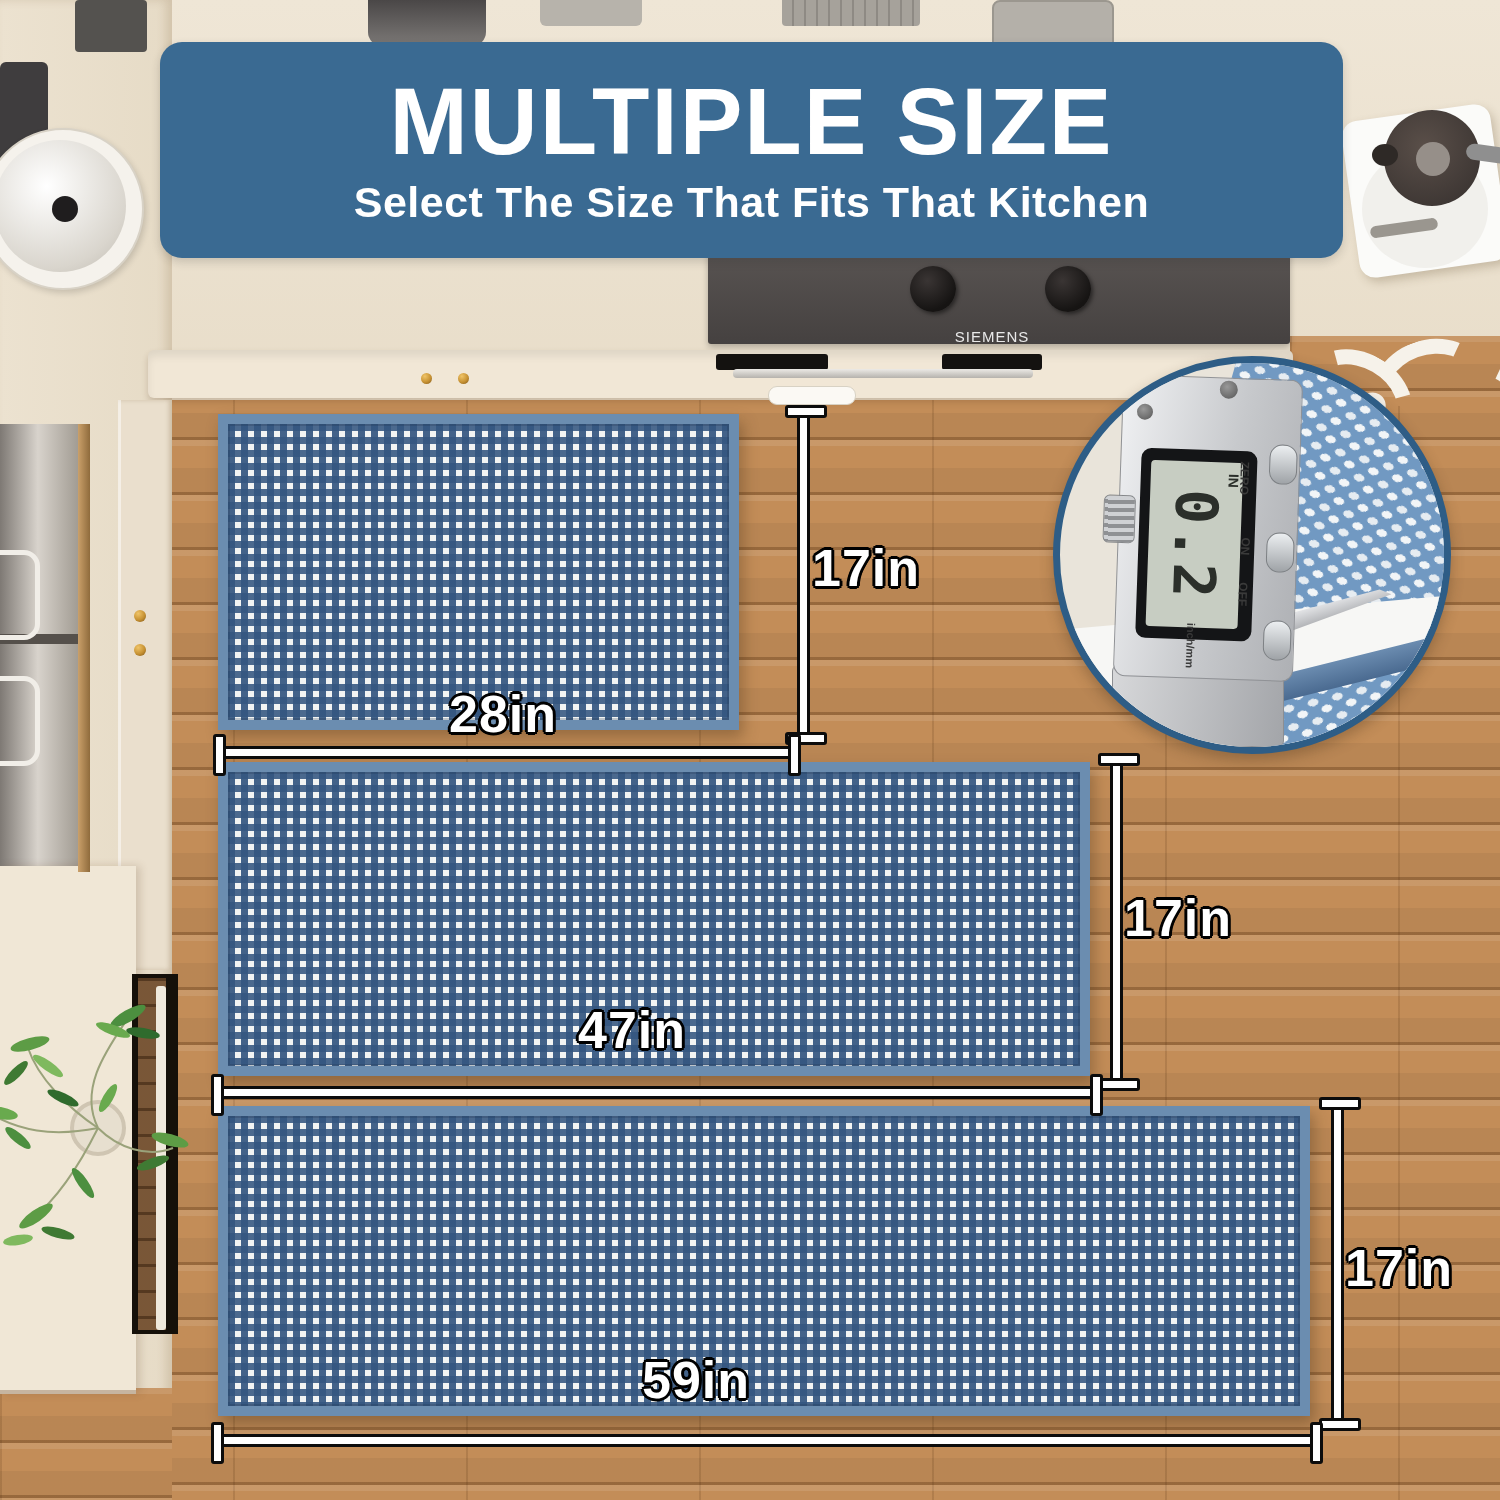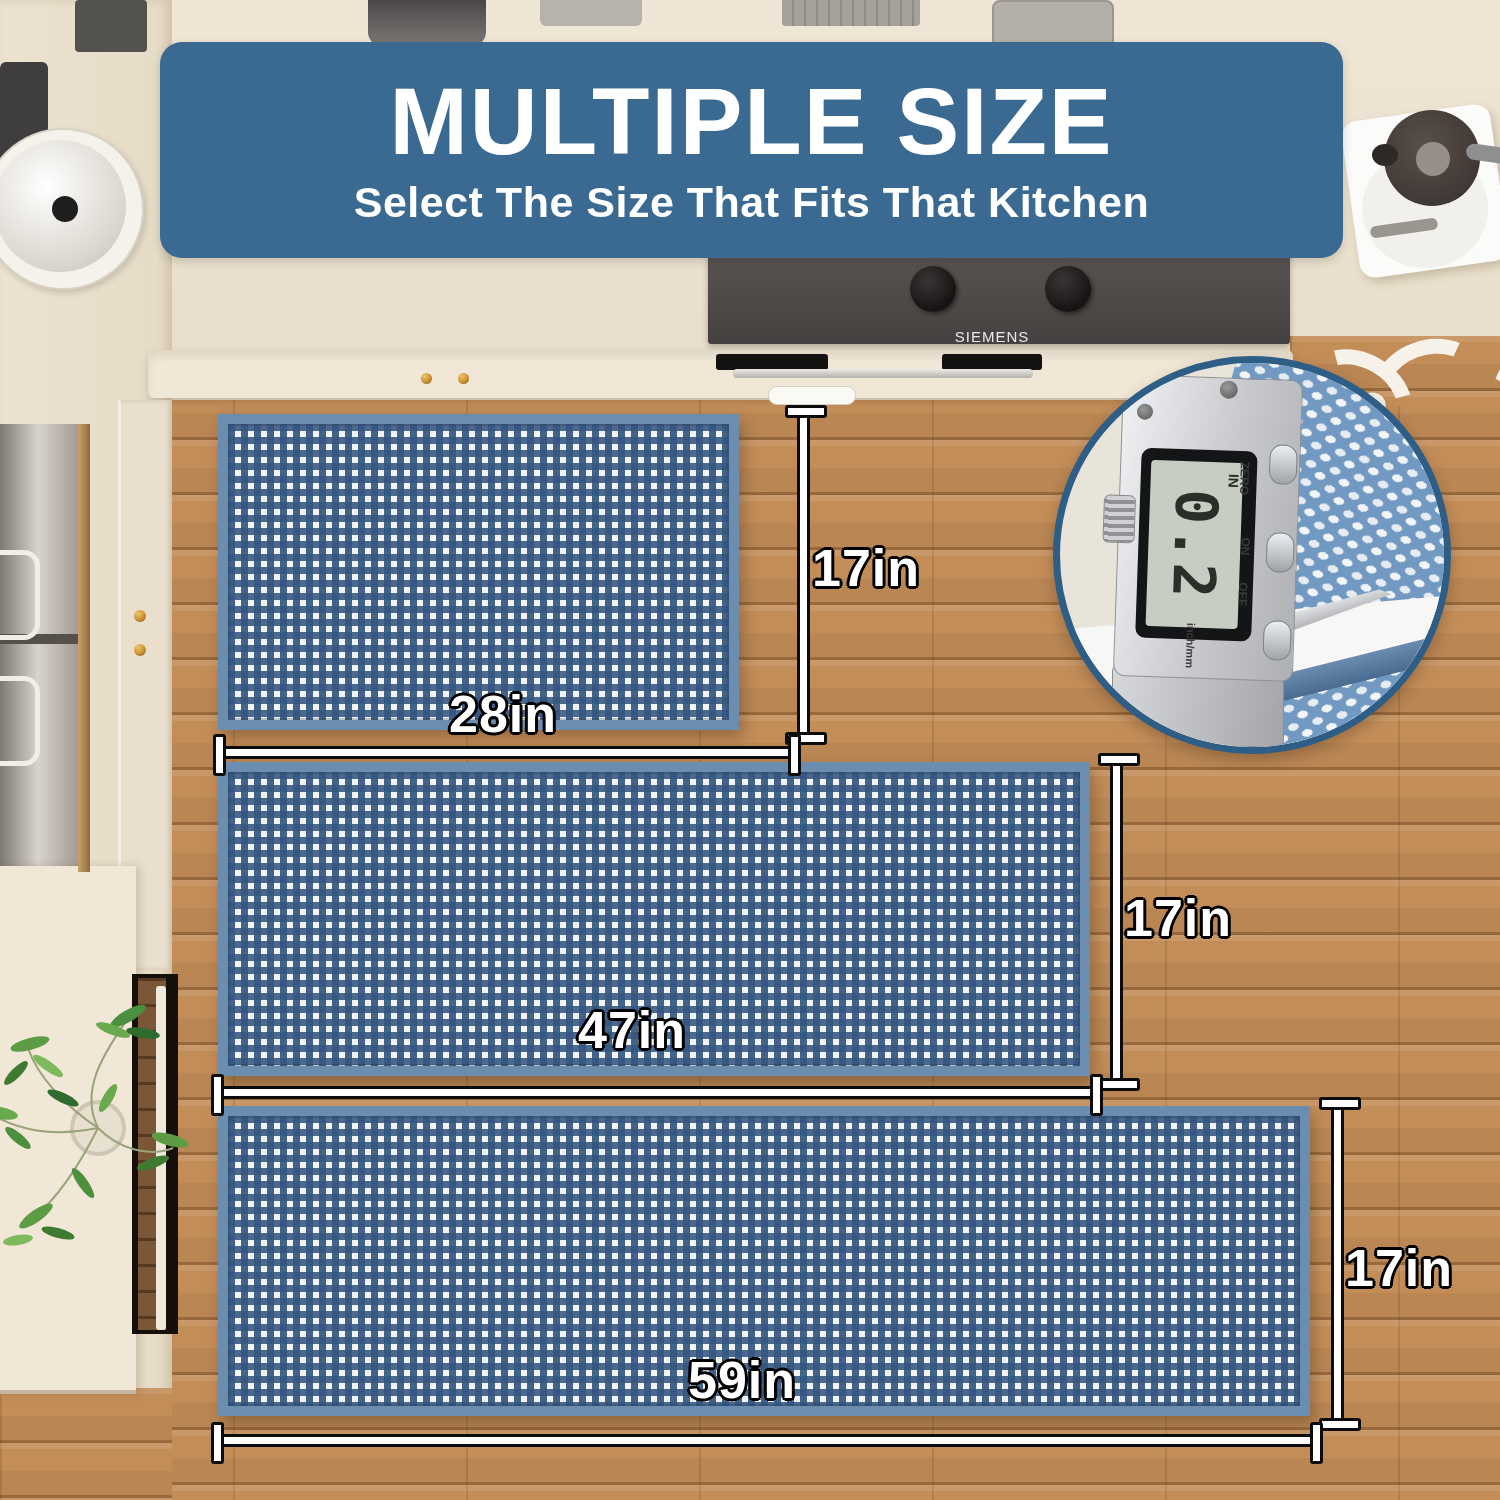--- a/index.html
+++ b/index.html
@@ -210,21 +210,21 @@
   <div class="dim-label" style="left:430px;top:684px;margin-left:19px;">28in</div>
 
   <div class="dimv" style="left:1110px;top:760px;height:318px;"></div>
   <div class="dim-label" style="left:1124px;top:888px;">17in</div>
   <div class="dimh" style="left:218px;top:1086px;width:872px;"></div>
   <div class="dim-label" style="left:578px;top:1000px;">47in</div>
 
   <div class="dimv" style="left:1331px;top:1104px;height:314px;"></div>
   <div class="dim-label" style="left:1345px;top:1238px;">17in</div>
   <div class="dimh" style="left:218px;top:1434px;width:1092px;"></div>
-  <div class="dim-label" style="left:688px;top:1350px;text-align:center;">59in</div>
+  <div class="dim-label" style="left:642px;top:1350px;text-align:center;">59in</div>
 
   <div class="abs banner">
     <div class="banner-title">MULTIPLE SIZE</div>
     <div class="banner-sub">Select The Size That Fits That Kitchen</div>
   </div>
 
   <div class="abs inset">
     <div class="abs mesh" style="left:150px;top:-40px;width:280px;height:300px;transform:rotate(16deg);z-index:1;"></div>
     <div class="abs" style="left:-40px;top:250px;width:470px;height:180px;background:#f7f7f5;transform:rotate(-5deg);z-index:2;"></div>
     <div class="abs mesh" style="left:210px;top:305px;width:220px;height:110px;transform:rotate(-14deg);z-index:3;"></div>

